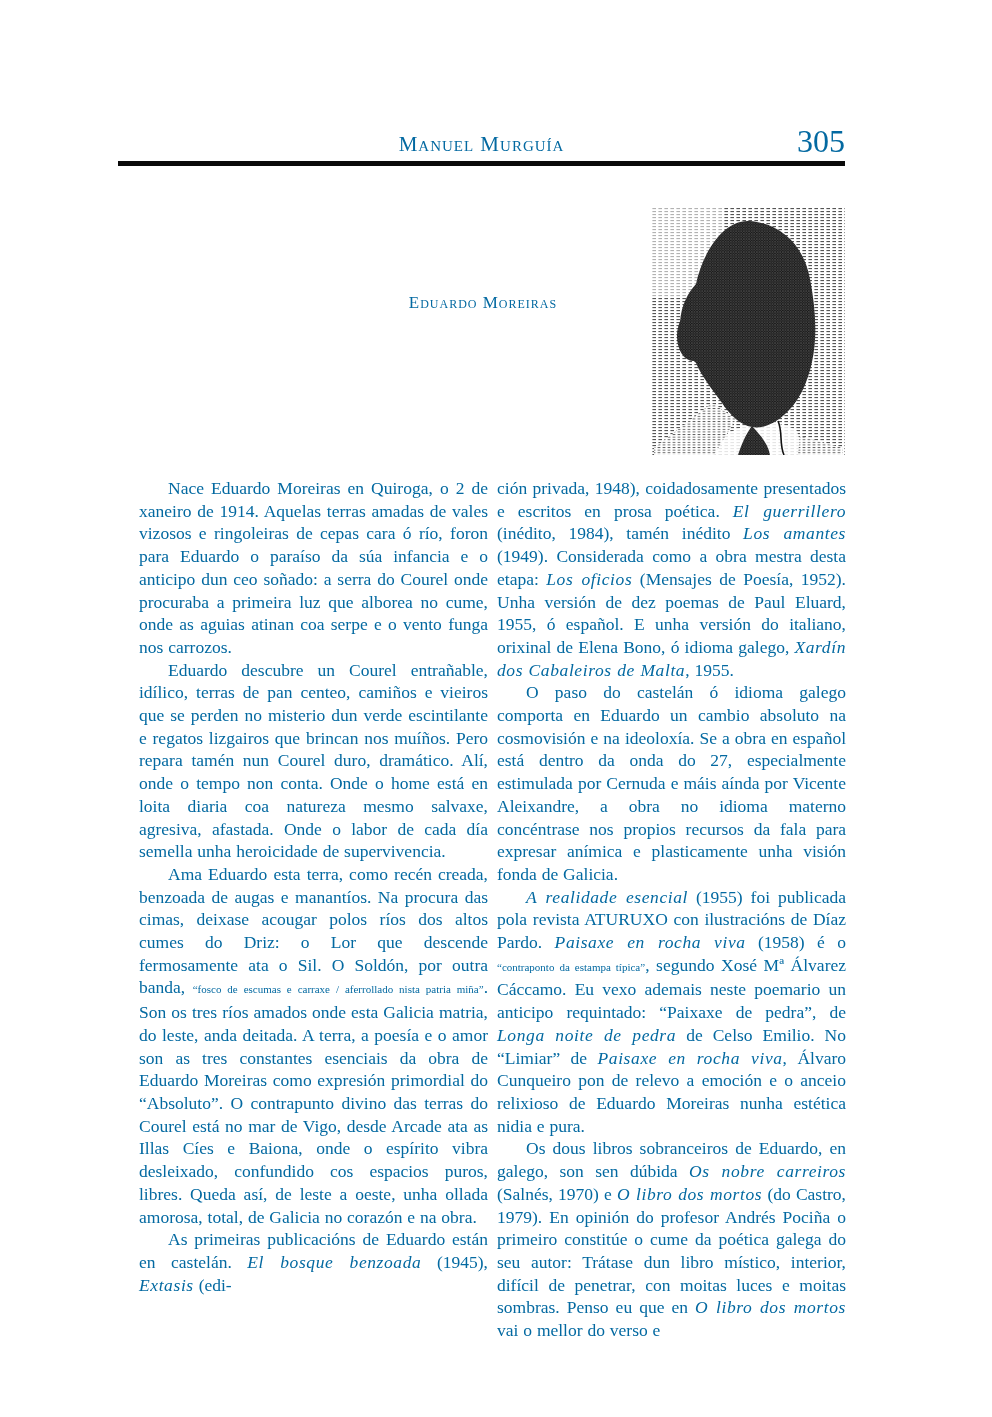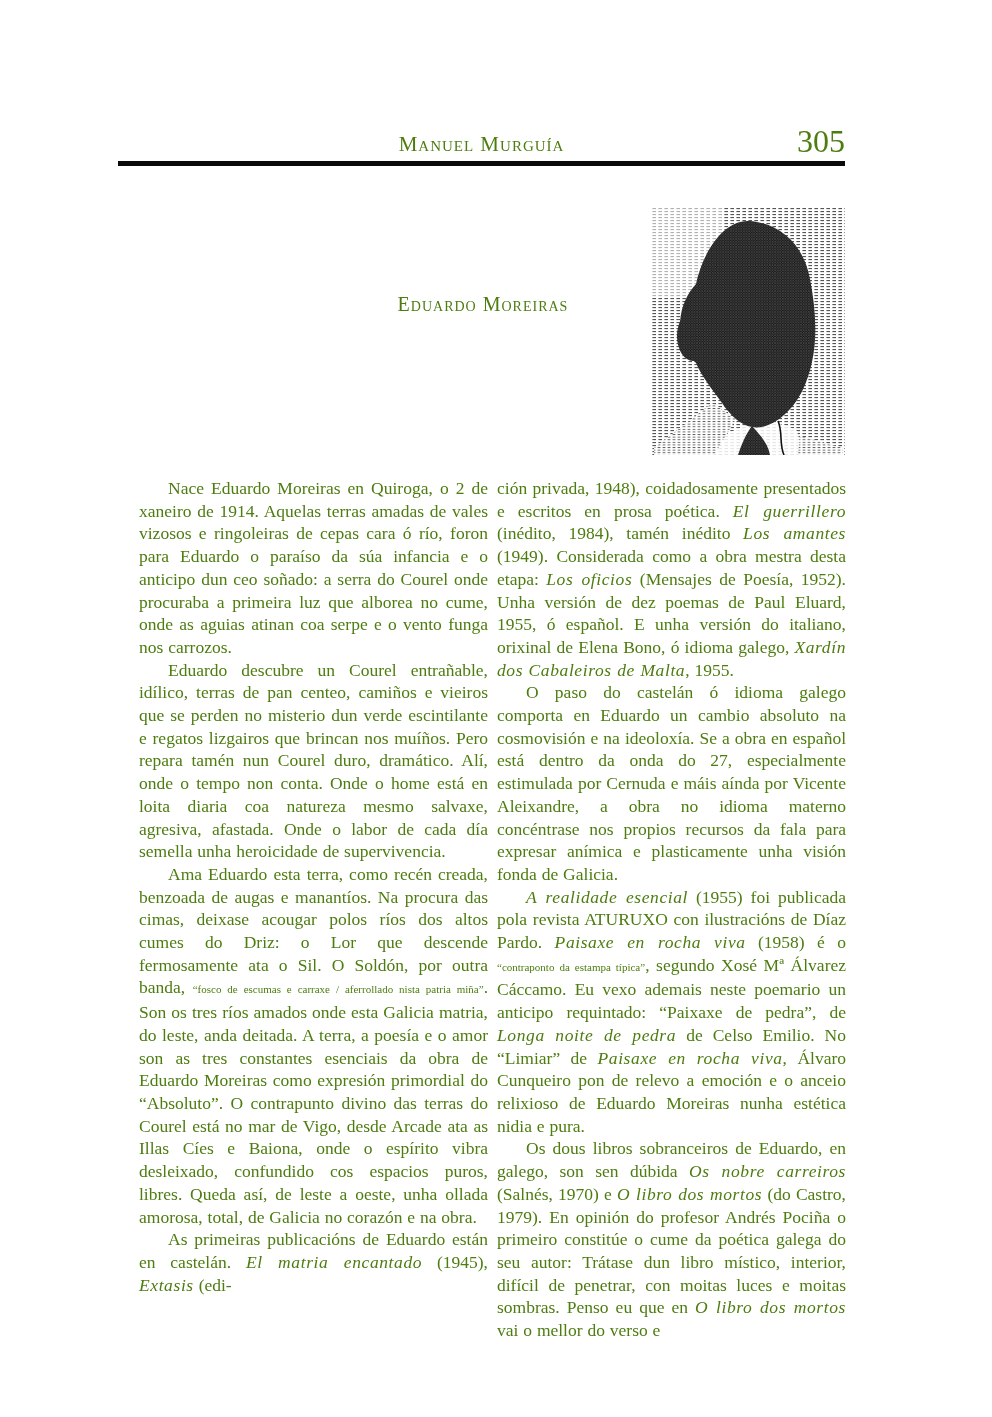--- a/index.html
+++ b/index.html
@@ -1,38 +1,38 @@
 <!DOCTYPE html>
 <html><head>
 <meta charset="utf-8">
 <style>
   html,body{margin:0;padding:0;background:#e8e8e8;}
   .page{
     position:relative;width:992px;height:1417px;background:#ffffff;
     overflow:hidden;margin:0 auto;
-    font-family:"Liberation Serif","DejaVu Serif",serif;color:#4d7c0f;
+    font-family:"Liberation Serif","DejaVu Serif",serif;color:#0369a1;
   }
   
   .running-head{position:absolute;left:118px;top:131px;width:727px;height:26px;}
   .running-title{
     position:absolute;left:0;right:0;text-align:center;
     font-variant:small-caps;font-size:21px;letter-spacing:1px;line-height:26px;
   }
   .page-number{
     position:absolute;right:0;top:-3px;font-size:32px;line-height:26px;
   }
   .header-rule{position:absolute;left:118px;top:161px;width:727px;height:5px;background:#0a0a0a;}
   
   .portrait{position:absolute;left:652px;top:207px;width:193px;height:248px;}
   .portrait svg{display:block;}
   
   .article-title{
     position:absolute;left:120px;top:293px;width:726px;margin:0;
     text-align:center;font-weight:normal;
-    font-variant:small-caps;font-size:20px;letter-spacing:1px;
+    font-variant:small-caps;font-size:17px;letter-spacing:1px;
   }
   
   .columns{position:absolute;left:120px;top:477px;width:752px;}
   .col{position:absolute;top:0;width:349px;}
   .col-left{left:0;margin-left:19px;}
   .col-right{left:377px;font-family:Liberation Serif, serif;}
   .para{
     margin:0;font-size:17.5px;line-height:22.7px;text-align:justify;
     word-spacing:0.5px;
   }
@@ -80,21 +80,21 @@
     </svg>
   </div>
 
   <h1 class="article-title">Eduardo Moreiras</h1>
 
   <div class="columns">
     <div class="col col-left">
       <p class="para indent"><span>Nace Eduardo Moreiras en Quiroga, o 2 de xaneiro de 1914. Aquelas terras amadas de vales vizosos e ringoleiras de cepas cara ó río, foron para Eduardo o paraíso da súa infancia e o anticipo dun ceo soñado: a serra do Courel onde procuraba a primeira luz que alborea no cume, onde as aguias atinan coa serpe e o vento funga nos carrozos.</span></p>
       <p class="para indent"><span>Eduardo descubre un Courel entrañable, idílico, terras de pan centeo, camiños e vieiros que se perden no misterio dun verde escintilante e regatos lizgairos que brincan nos muíños. Pero repara tamén nun Courel duro, dramático. Alí, onde o tempo non conta. Onde o home está en loita diaria coa natureza mesmo salvaxe, agresiva, afastada. Onde o labor de cada día semella unha heroicidade de supervivencia.</span></p>
       <p class="para indent"><span>Ama Eduardo esta terra, como recén creada, benzoada de augas e manantíos. Na procura das cimas, deixase acougar polos ríos dos altos cumes do Driz: o Lor que descende fermosamente ata o Sil. O Soldón, por outra banda, </span><span class="seg-q">“fosco de escumas e carraxe / aferrollado nista patria miña”</span><span>. Son os tres ríos amados onde esta Galicia matria, do leste, anda deitada. A terra, a poesía e o amor son as tres constantes esenciais da obra de Eduardo Moreiras como expresión primordial do “Absoluto”. O contrapunto divino das terras do Courel está no mar de Vigo, desde Arcade ata as Illas Cíes e Baiona, onde o espírito vibra desleixado, confundido cos espacios puros, libres. Queda así, de leste a oeste, unha ollada amorosa, total, de Galicia no corazón e na obra.</span></p>
-      <p class="para indent"><span>As primeiras publicacións de Eduardo están en castelán. </span><span class="seg-i">El matria encantado</span><span> (1945), </span><span class="seg-i">Extasis</span><span> (edi-</span></p>
+      <p class="para indent"><span>As primeiras publicacións de Eduardo están en castelán. </span><span class="seg-i">El bosque benzoada</span><span> (1945), </span><span class="seg-i">Extasis</span><span> (edi-</span></p>
     </div>
     <div class="col col-right">
       <p class="para"><span>ción privada, 1948), coidadosamente presentados e escritos en prosa poética. </span><span class="seg-i">El guerrillero</span><span> (inédito, 1984), tamén inédito </span><span class="seg-i">Los amantes</span><span> (1949). Considerada como a obra mestra desta etapa: </span><span class="seg-i">Los oficios</span><span> (Mensajes de Poesía, 1952). Unha versión de dez poemas de Paul Eluard, 1955, ó español. E unha versión do italiano, orixinal de Elena Bono, ó idioma galego, </span><span class="seg-i">Xardín dos Cabaleiros de Malta</span><span>, 1955.</span></p>
       <p class="para indent"><span>O paso do castelán ó idioma galego comporta en Eduardo un cambio absoluto na cosmovisión e na ideoloxía. Se a obra en español está dentro da onda do 27, especialmente estimulada por Cernuda e máis aínda por Vicente Aleixandre, a obra no idioma materno concéntrase nos propios recursos da fala para expresar anímica e plasticamente unha visión fonda de Galicia.</span></p>
       <p class="para indent"><span class="seg-i">A realidade esencial</span><span> (1955) foi publicada pola revista ATURUXO con ilustracións de Díaz Pardo. </span><span class="seg-i">Paisaxe en rocha viva</span><span> (1958) é o </span><span class="seg-q">“contraponto da estampa típica”</span><span>, segundo Xosé Mª Álvarez Cáccamo. Eu vexo ademais neste poemario un anticipo requintado: “Paixaxe de pedra”, de </span><span class="seg-i">Longa noite de pedra</span><span> de Celso Emilio. No “Limiar” de </span><span class="seg-i">Paisaxe en rocha viva</span><span>, Álvaro Cunqueiro pon de relevo a emoción e o anceio relixioso de Eduardo Moreiras nunha estética nidia e pura.</span></p>
       <p class="para indent"><span>Os dous libros sobranceiros de Eduardo, en galego, son sen dúbida </span><span class="seg-i">Os nobre carreiros</span><span> (Salnés, 1970) e </span><span class="seg-i">O libro dos mortos</span><span> (do Castro, 1979). En opinión do profesor Andrés Pociña o primeiro constitúe o cume da poética galega do seu autor: Trátase dun libro místico, interior, difícil de penetrar, con moitas luces e moitas sombras. Penso eu que en </span><span class="seg-i">O libro dos mortos</span><span> vai o mellor do verso e</span></p>
     </div>
   </div>
 
 </div>

